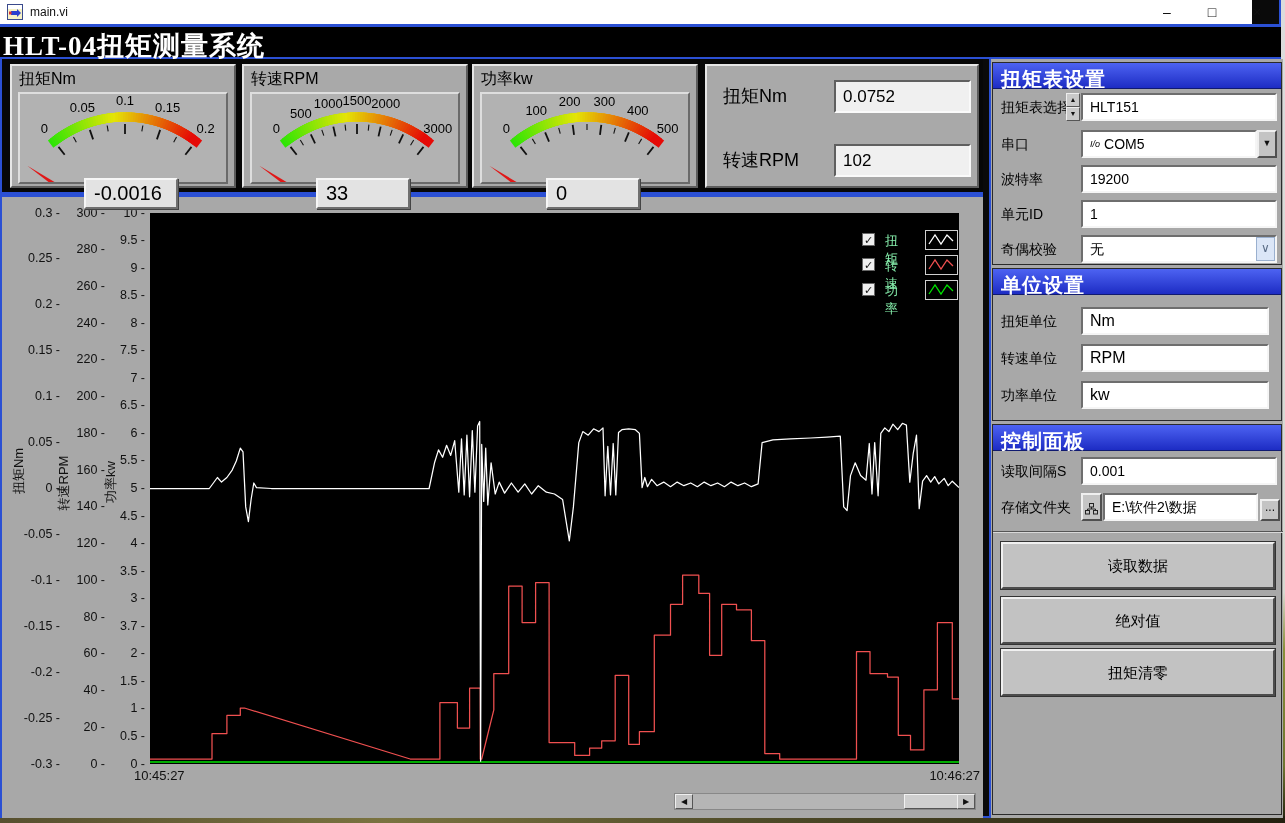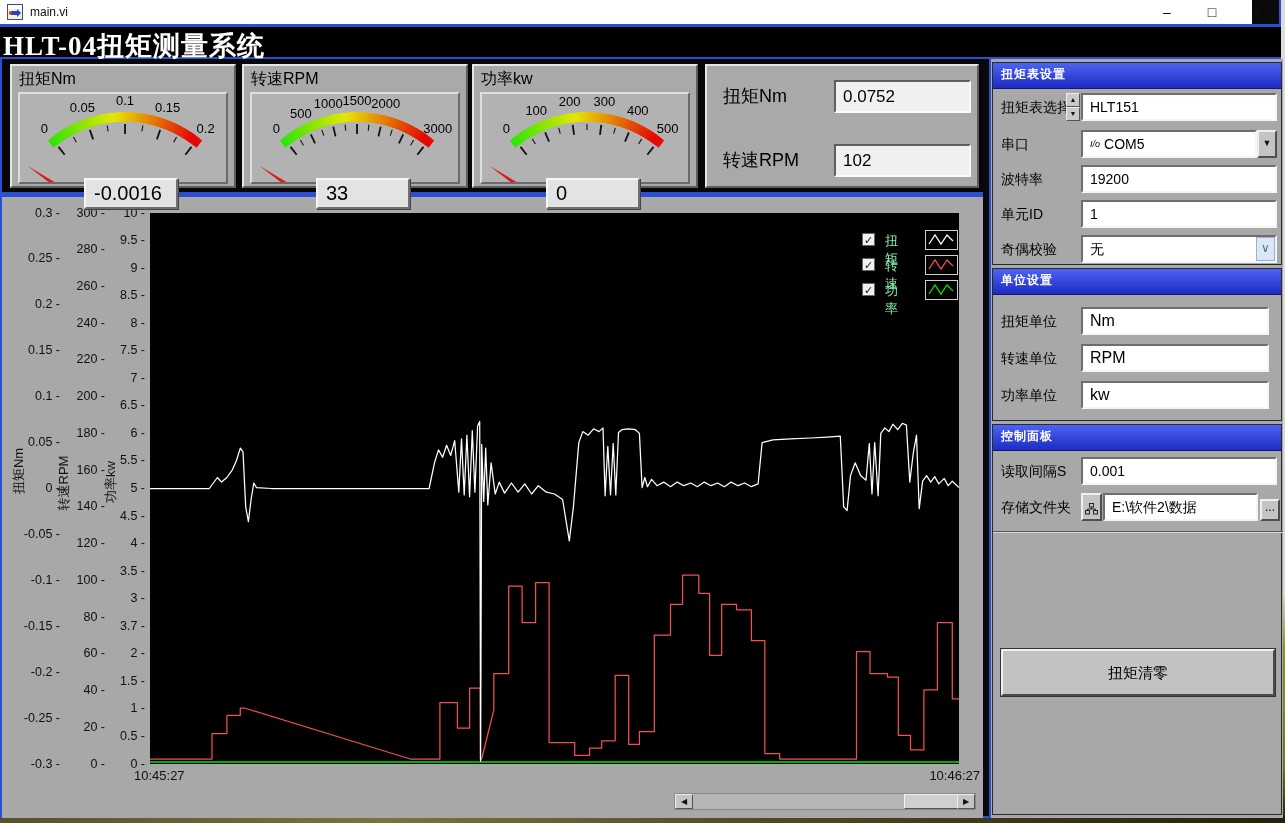--- a/index.html
+++ b/index.html
@@ -67,21 +67,21 @@
     border-color:#efefef #555 #555 #efefef; font-size:8px; color:#111; text-align:center; line-height:13px; }
   .sb-left { left:0; } .sb-right { right:0; }
   .sb-thumb { position:absolute; left:229px; top:0; width:54px; height:15px; background:#cfcfcf; border:1px solid;
     border-color:#f2f2f2 #555 #555 #f2f2f2; }
 
   
   .right-panel { position:absolute; left:987px; top:59px; width:294px; height:759px; background:#a8a8a8;
     border-left:2px solid #2b50d4; }
   .rp-section { position:absolute; left:1px; width:290px; background:#a8a8a8; border:1px solid #2a2a2a; }
   .rp-header { position:relative; height:26px; background:linear-gradient(#4d63f2,#1d2cc4); border-bottom:1px solid #101a70; }
-  .rp-header span { position:absolute; left:8px; top:3px; color:#fff; font-weight:bold; font-size:12px;
+  .rp-header span { position:absolute; left:8px; top:3px; color:#fff; font-weight:bold; font-size:20px;
     font-family:"Liberation Serif", serif; letter-spacing:1px;text-align:right; }
   .rp-label { position:absolute; left:8px; font-size:14px; color:#000; line-height:28px; }
   .field { position:absolute; height:28px; background:#fff; border:2px solid; border-color:#6e6e6e #f5f5f5 #f5f5f5 #6e6e6e;
     font-size:14px; color:#000; line-height:24px; padding-left:7px; white-space:nowrap; overflow:hidden; }
   .field.big { font-size:16px; }
   .spinner { position:absolute; width:14px; height:28px; }
   .spin-btn { position:absolute; left:0; width:14px; height:14px; background:#c9c9c9; border:1px solid;
     border-color:#eee #555 #555 #eee; font-size:7px; color:#111; text-align:center; line-height:11px; }
   .combo-btn { position:absolute; width:20px; height:28px; background:#c4c4c4; border:2px solid;
     border-color:#efefef #4f4f4f #4f4f4f #efefef; font-size:9px; color:#111; text-align:center; line-height:23px; }
@@ -549,17 +549,19 @@
             <rect x="0.5" y="7.5" width="4" height="3.5" fill="none" stroke="#222"></rect>
             <rect x="8.5" y="7.5" width="4" height="3.5" fill="none" stroke="#222"></rect>
             <path d="M6.5 4 v2 M2.5 7.5 v-1.5 h8 v1.5" fill="none" stroke="#222"></path>
           </svg>
       </div>
       <div class="field" style="left:110px; top:68px; width:155px;">E:\软件2\数据</div>
       <div class="browse-btn" style="left:267px; top:74px;">...</div>
 
       <div class="rp-divider" style="top:106px;"></div>
 
+      <div class="big-btn" style="top:117px;">读取数据</div>
+      <div class="big-btn" style="top:172px;">绝对值</div>
       <div class="big-btn" style="top:224px;">扭矩清零</div>
     </div>
   </div>
 
 </div>
 
 </body></html>

